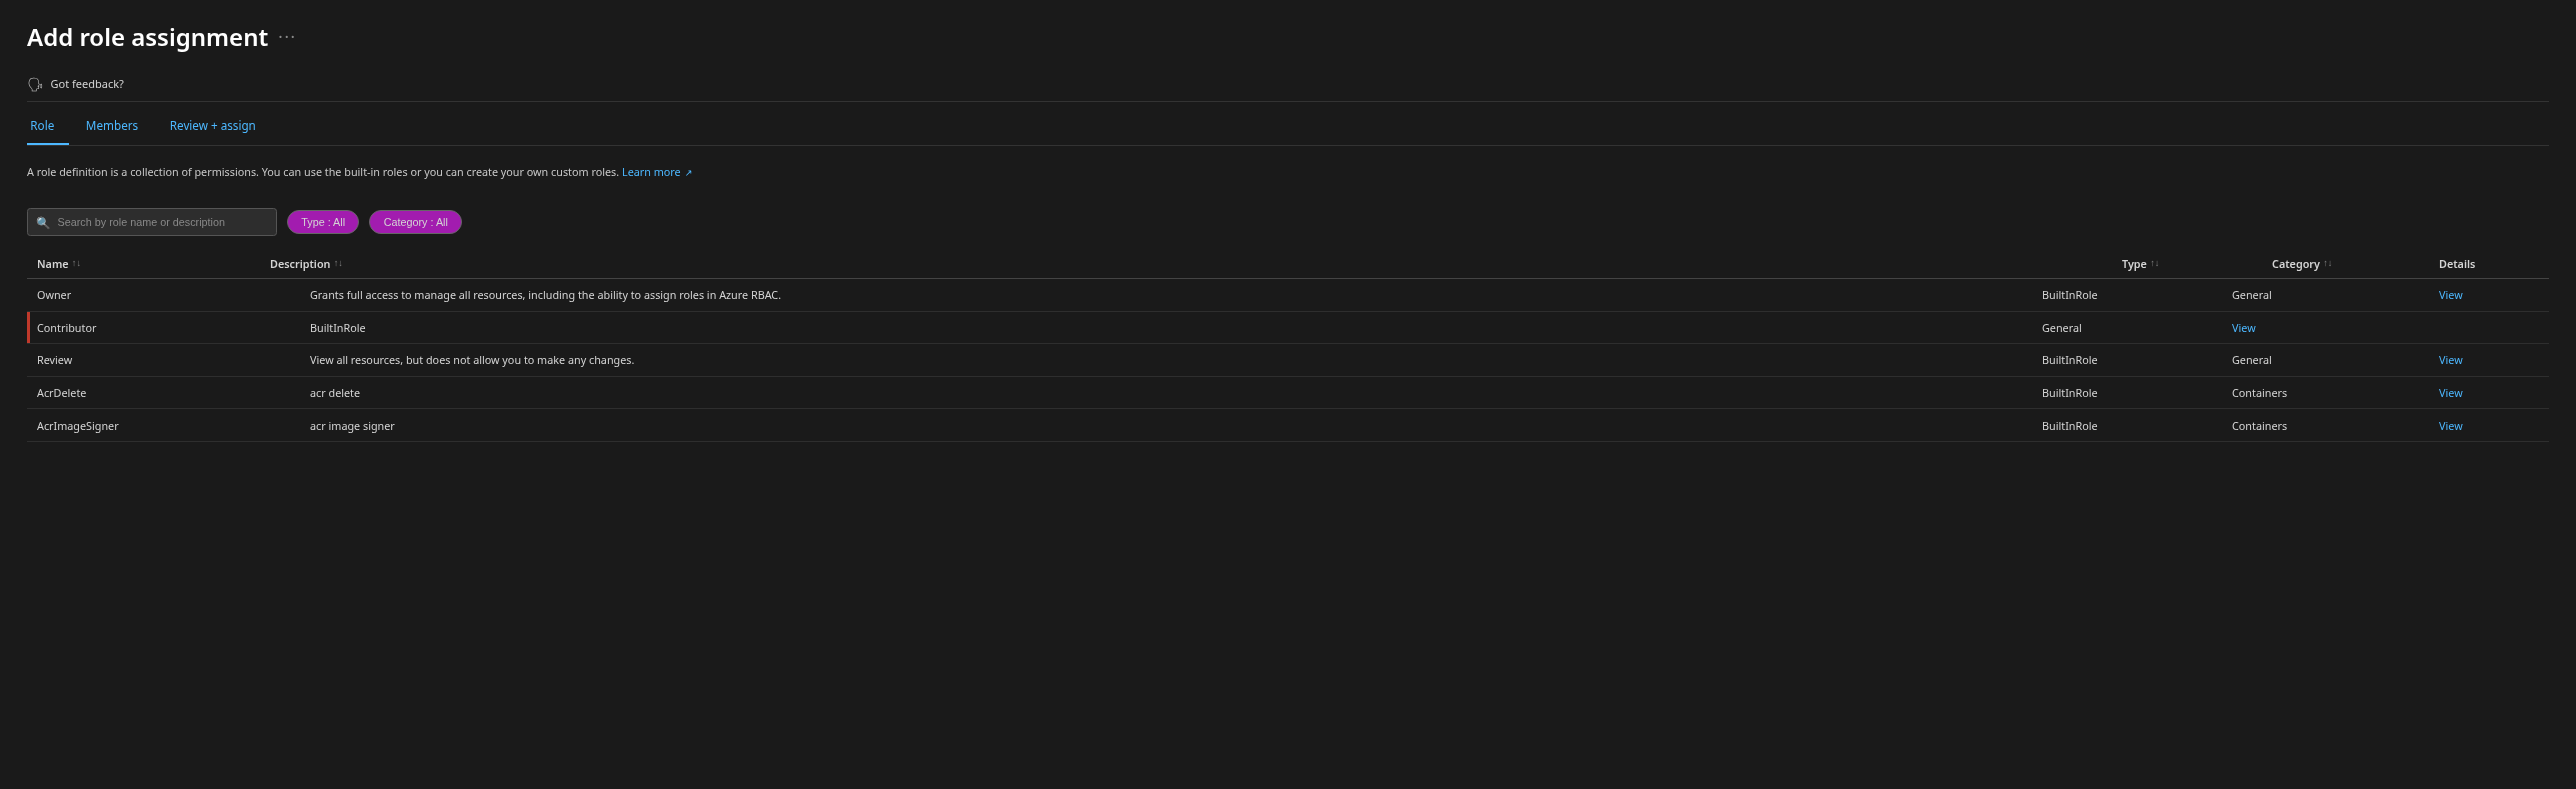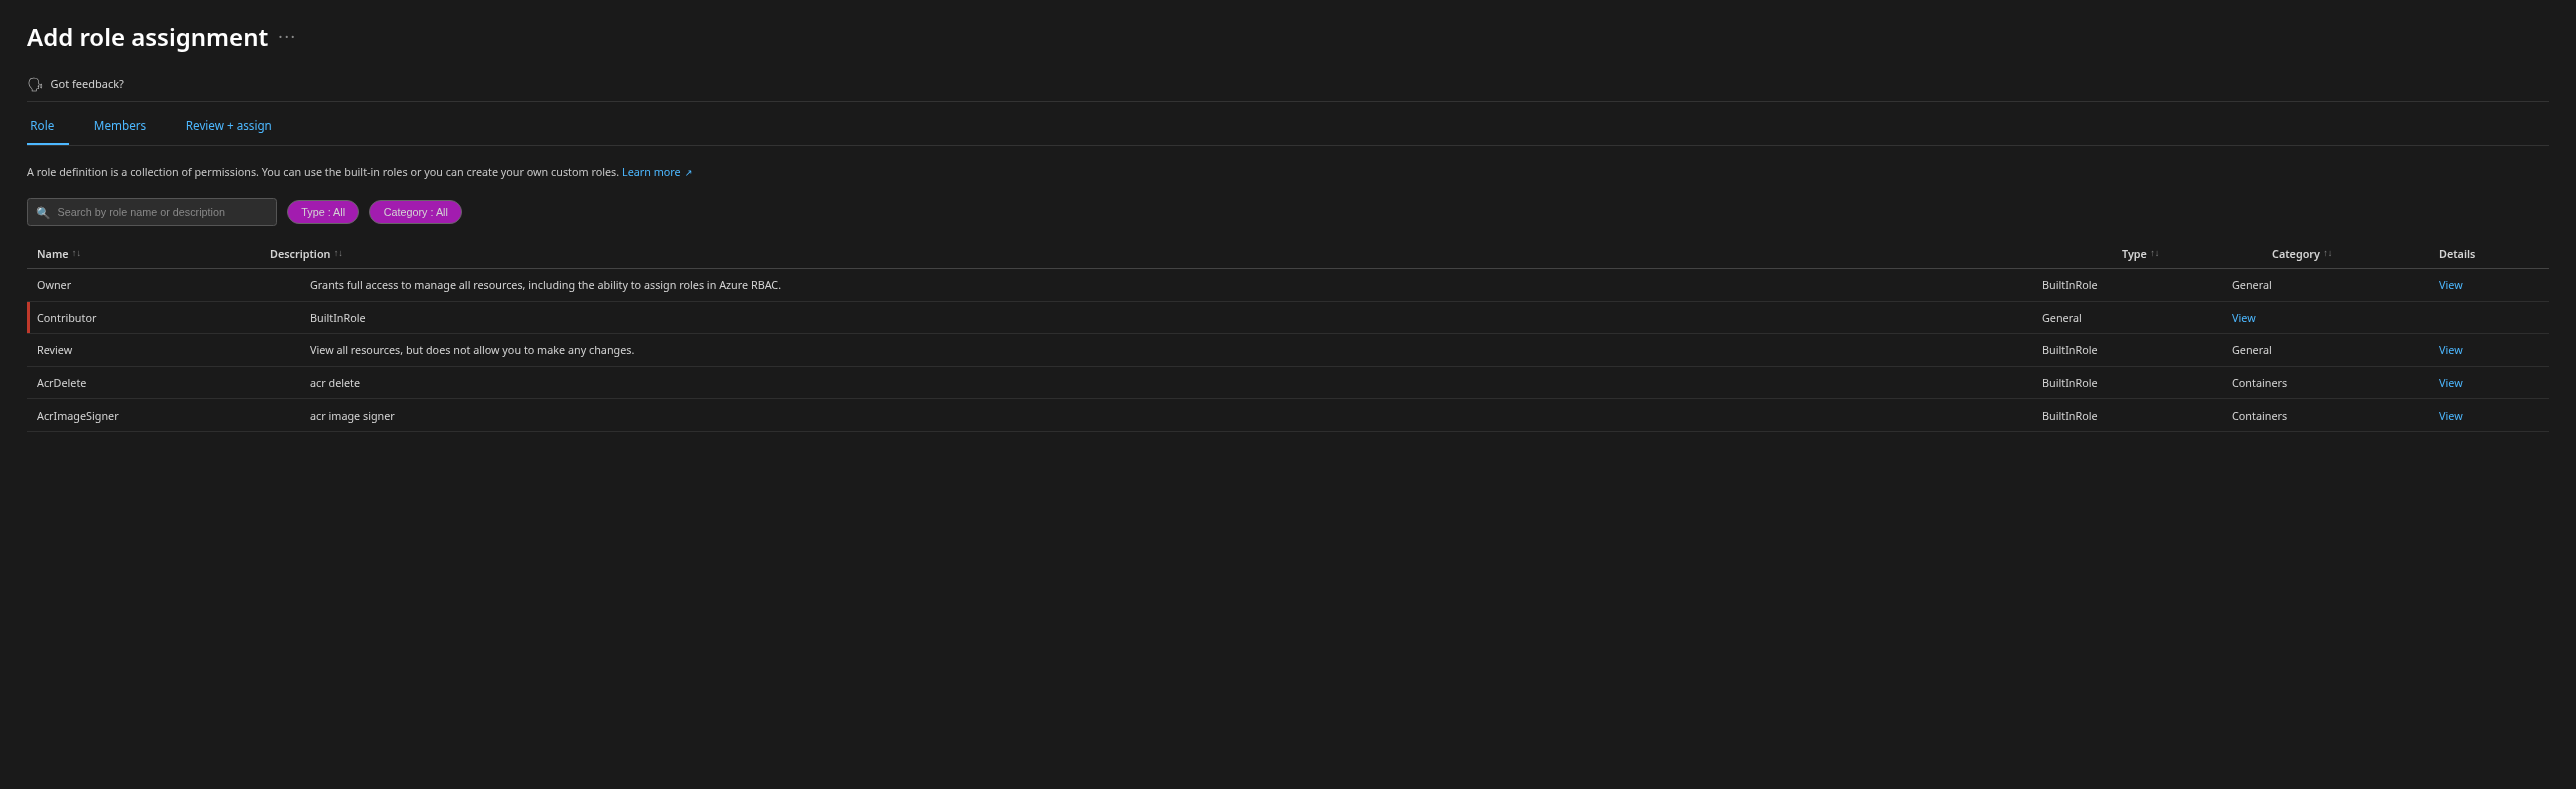--- a/index.html
+++ b/index.html
@@ -59,21 +59,21 @@
     }
 
     .feedback-text {
       color: #d4d4d4;
       font-size: 11px;
     }
 
     .tabs-bar {
       display: flex;
       align-items: flex-end;
-      gap: 8px;
+      gap: 0;
       border-bottom: 0.8px solid #333;
       margin-bottom: 16.7px;
       padding-top: 6.7px;
     }
 
     .tab {
       padding: 8.3px 15px 10px 3.3px;
       cursor: pointer;
       font-size: 11.7px;
       color: #4db8ff;
@@ -81,21 +81,21 @@
       margin-right: 13.3px;
       text-decoration: none;
     }
 
     .tab.active {
       color: #4db8ff;
       border-bottom: 2.5px solid #4db8ff;
     }
 
     .description-block {
-      margin-bottom: 18px;
+      margin-bottom: 28px;
       font-size: 10.8px;
       color: #c8c8c8;
       line-height: 1.6;
     }
 
     .learn-more {
       color: #4db8ff;
       text-decoration: none;
       cursor: pointer;
     }

